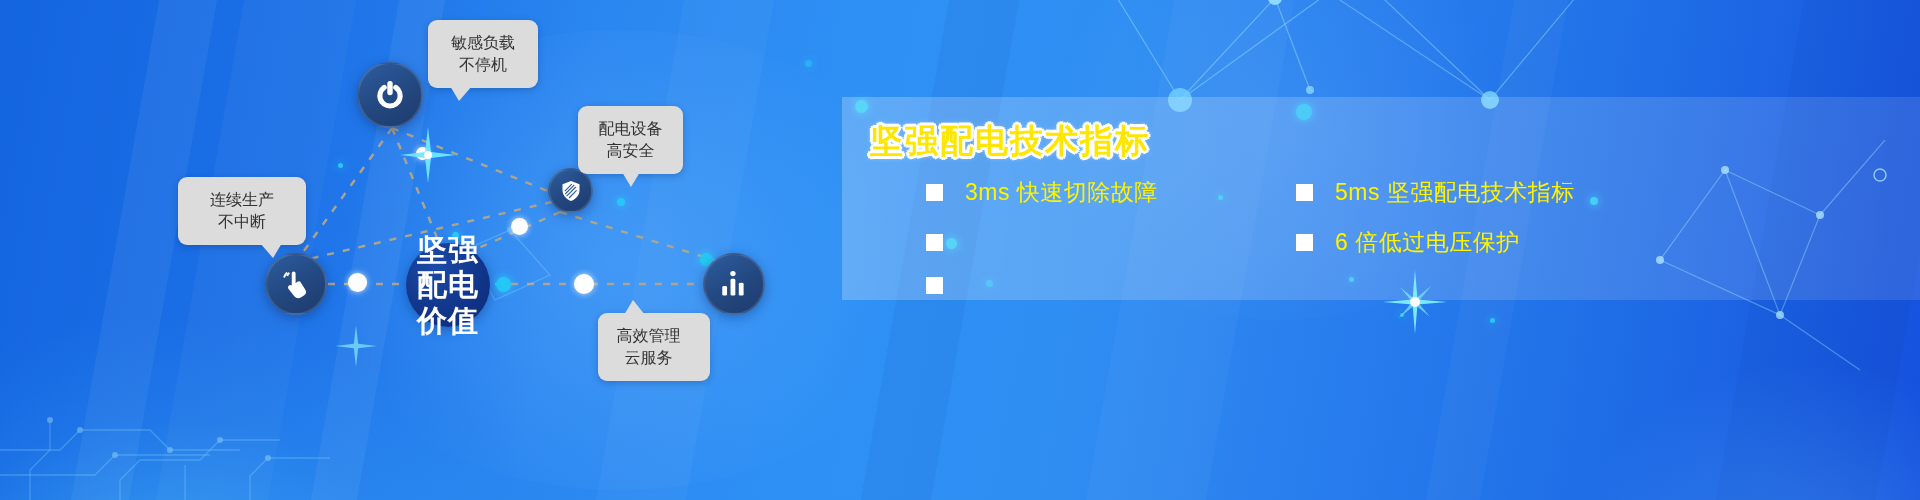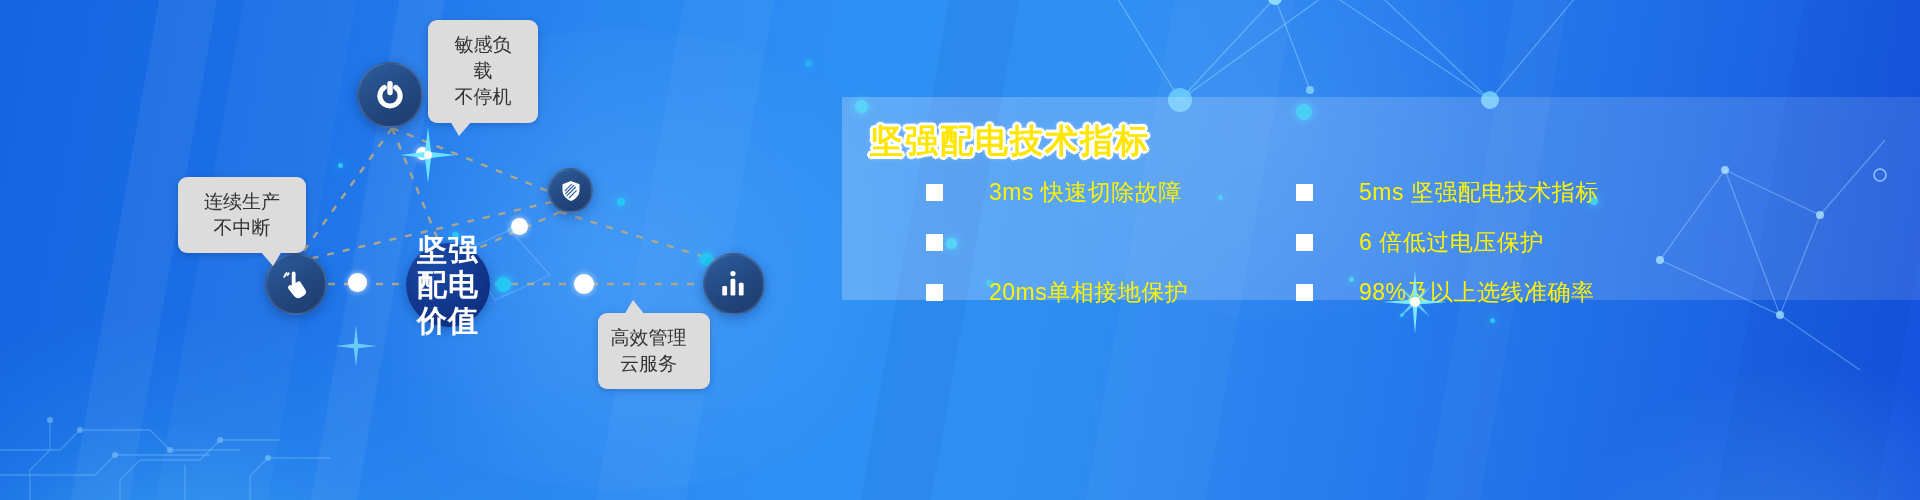--- a/index.html
+++ b/index.html
@@ -68,21 +68,21 @@
     color:#fff; font-weight:bold; font-size:30px; line-height:1.18;
     text-align:center; letter-spacing:1px;
   }
   .dot { position:absolute; border-radius:50%; background:#fff;
          box-shadow:0 0 6px rgba(255,255,255,0.75); }
   .dot-cy { background:#25c8f5; box-shadow:0 0 10px rgba(45,210,255,0.9); }
 
   
   .callout {
     position:absolute; background:#dcdcdc; color:#333;
-    border-radius:9px; font-size:19px; line-height:1.38; text-align:center;
+    border-radius:9px; font-size:16px; line-height:1.38; text-align:center;
     padding:12px 18px; white-space:pre-line; font-weight:500;
     box-shadow:0 2px 7px rgba(0,25,80,0.25);
   }
   .callout::after {
     content:""; position:absolute; width:0; height:0;
   }
   .tail-bl::after { left:22px; bottom:-13px; border-left:9px solid transparent;
                     border-right:13px solid transparent; border-top:15px solid #dcdcdc; }
   .tail-br::after { right:24px; bottom:-13px; border-left:13px solid transparent;
                     border-right:9px solid transparent; border-top:15px solid #dcdcdc; }
@@ -104,21 +104,21 @@
     font-size:33px; font-weight:bold; color:#ffe600; letter-spacing:2px;
     text-shadow:
       -2px -2px 0 #fff, 2px -2px 0 #fff, -2px 2px 0 #fff, 2px 2px 0 #fff,
       -3px 0 0 #fff, 3px 0 0 #fff, 0 -3px 0 #fff, 0 3px 0 #fff,
       0 0 6px rgba(255,255,255,.8);
   }
   #bullets {
     position:absolute; left:84px; top:80px; width:980px;
     display:grid; grid-template-columns:370px 1fr; row-gap:19px; column-gap:0px;
   }
-  .bullet { display:flex; align-items:center;gap:24px; }
+  .bullet { display:flex; align-items:center; }
   .sq { width:17px; height:17px; background:#fff; flex:0 0 17px; margin-right:22px; }
   .btxt { color:#fff300; font-size:23px; letter-spacing:.5px; white-space:nowrap; }
 </style>
 </head>
 <body>
 
 <div id="banner">
 
   <div class="streak" style="left:115px;  width:58px;"></div>
   <div class="streak streak2" style="left:200px; width:112px;"></div>
@@ -284,20 +284,22 @@
 
     <div class="node node-center" style="left:406px; top:243px; width:84px; height:84px;">
       <span>坚强
 配电
 价值</span>
     </div>
 
     <div class="callout tail-bl" style="left:428px; top:20px; width:110px;">敏感负载
 不停机</div>
 
+    <div class="callout tail-bc" style="left:578px; top:106px; width:105px;">配电设备
+高安全</div>
 
     <div class="callout tail-br" style="left:178px; top:177px; width:128px;">连续生产
 不中断</div>
 
     <div class="callout tail-tl" style="left:598px; top:313px; width:112px;padding-left:7px;">高效管理
 云服务</div>
   </div>
 
   <div id="panel">
     <div id="panel-title">坚强配电技术指标</div>
@@ -313,25 +315,20 @@
       </div>
       <div class="bullet">
         <span class="sq"></span>
       </div>
       <div class="bullet">
         <span class="sq"></span>
         <span class="btxt">6 倍低过电压保护</span>
       </div>
       <div class="bullet">
         <span class="sq"></span>
-        <span class="btxt">20ms单相接地保护</span>
-      </div>
-      <div class="bullet">
-        <span class="sq"></span>
-        <span class="btxt">98%及以上选线准确率</span>
       </div>
     </div>
 
     <svg class="sparkle" style="left:538px; top:170px; width:70px; height:70px;" viewBox="0 0 70 70">
       <g fill="#7ff0ff" opacity=".95">
         <path d="M35 3 L37.5 32.5 L67 35 L37.5 37.5 L35 67 L32.5 37.5 L3 35 L32.5 32.5 Z"></path>
         <path d="M35 12 L37 33 L56 35 L37 37 L35 58 L33 37 L14 35 L33 33 Z" opacity=".7" transform="rotate(45 35 35)"></path>
       </g>
       <circle cx="35" cy="35" r="5" fill="#ffffff"></circle>
     </svg>

